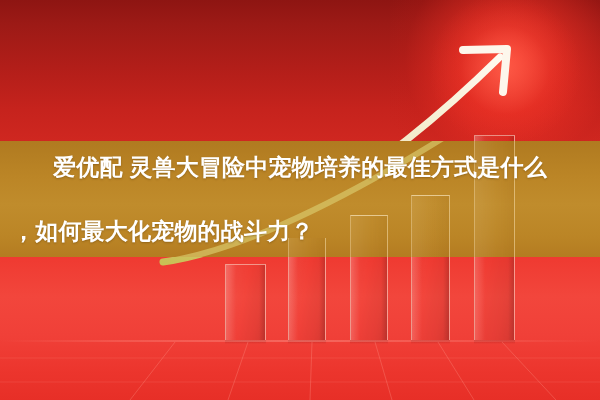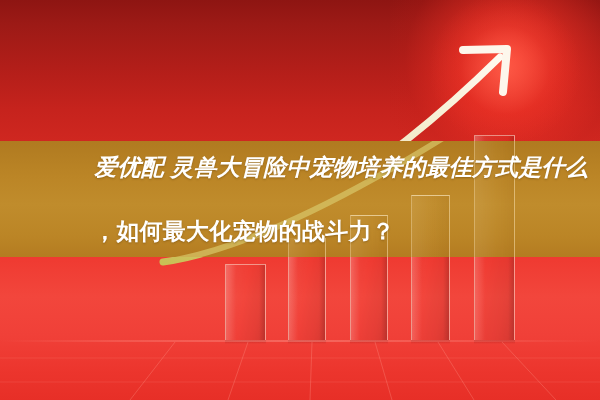--- a/index.html
+++ b/index.html
@@ -137,22 +137,22 @@
   }
   .line {
     color: #ffffff;
     font-size: 23px;
     font-weight: bold;
     line-height: 36px;
     letter-spacing: 0.2px;
     white-space: nowrap;
     text-shadow: 0 1px 2px rgba(90,55,5,0.40);
   }
-  .line.l1 { text-align: right; font-style: italic; }
-  .line.l2 { text-align: center; padding-right: 112px; margin-top: 28px; }
+  .line.l1 { text-align: center; }
+  .line.l2 { text-align: left; padding-right: 112px; margin-top: 28px; }
 </style>
 </head>
 <body>
 
 <div id="stage">
 
   <div class="bg-top"></div>
   <div class="bg-bottom"></div>
   <div class="glow"></div>
   <div class="glow2"></div>

